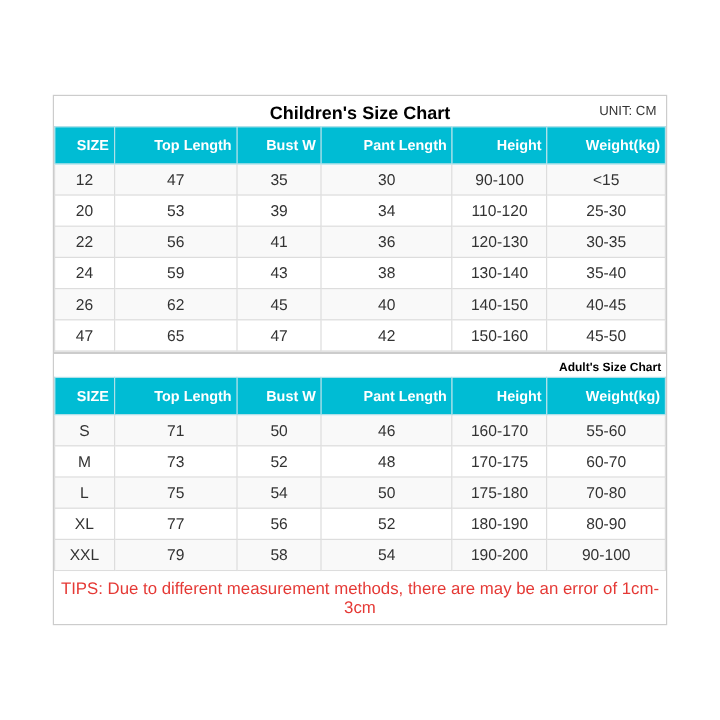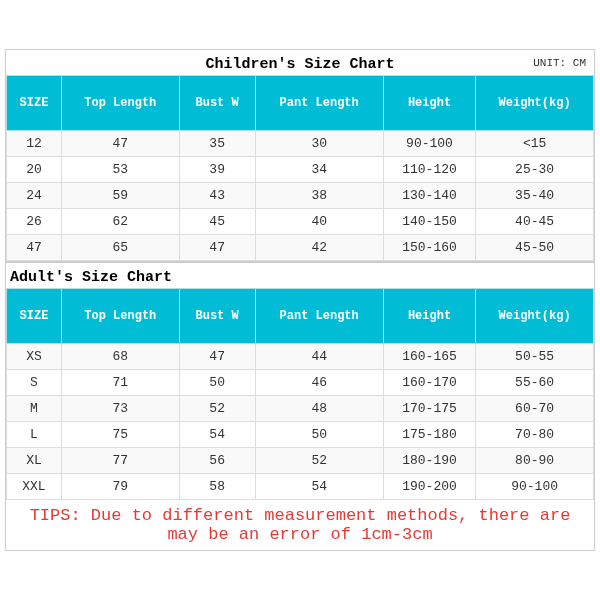--- a/index.html
+++ b/index.html
@@ -7,24 +7,23 @@
       width: 600px;
       height: 600px;
       background: #fff;
       font-family: Arial, sans-serif;
       font-size: 13px;
       display: flex;
       align-items: center;
       justify-content: center;
     }
     .chart-container {
-      width: 590px;
+      width: 512px;
       border: 1px solid #ccc;
       background: #fff;
-      font-family: Liberation Mono, monospace;
     }
     .section-title {
       text-align: center;
       font-weight: bold;
       font-size: 15px;
       padding: 6px 4px 2px 4px;
       background: #fff;
       position: relative;
     }
     .unit-label {
@@ -37,50 +36,50 @@
       color: #333;
       text-align: right;
     }
     table {
       width: 100%;
       border-collapse: collapse;
     }
     th {
       background: #00bcd4;
       color: #fff;
-      padding: 20px 4px;
-      text-align: center;
+      padding: 8px 4px;
+      text-align: right;
       font-size: 12px;
       border: 1px solid #b0e0e8;
     }
     td {
       text-align: center;
       padding: 5px 4px;
       border: 1px solid #ddd;
       font-size: 13px;
       color: #333;
     }
     tr:nth-child(odd) td {
       background: #f9f9f9;
     }
     tr:nth-child(even) td {
       background: #fff;
     }
     .adult-section-title {
-      text-align: left;
+      text-align: right;
       font-weight: bold;
-      font-size: 15px;
+      font-size: 10px;
       padding: 6px 4px 2px 4px;
       background: #fff;
       border-top: 2px solid #ccc;
     }
     .tips {
       text-align: center;
       color: #e53935;
-      font-size: 17px;
+      font-size: 14px;
       padding: 6px 4px;
       background: #fff;
     }
   </style>
 </head>
 <body>
 
 <div class="chart-container">
 
   <div class="section-title">
@@ -109,20 +108,28 @@
         </tr>
         <tr>
           <td>20</td>
           <td>53</td>
           <td>39</td>
           <td>34</td>
           <td>110-120</td>
           <td>25-30</td>
         </tr>
         <tr>
+          <td>22</td>
+          <td>56</td>
+          <td>41</td>
+          <td>36</td>
+          <td>120-130</td>
+          <td>30-35</td>
+        </tr>
+        <tr>
           <td>24</td>
           <td>59</td>
           <td>43</td>
           <td>38</td>
           <td>130-140</td>
           <td>35-40</td>
         </tr>
         <tr>
           <td>26</td>
           <td>62</td>
@@ -150,28 +157,20 @@
       <tr>
         <th>SIZE</th>
         <th>Top Length</th>
         <th>Bust W</th>
         <th>Pant Length</th>
         <th>Height</th>
         <th>Weight(kg)</th>
       </tr>
     </thead>
     <tbody id="adult-tbody">
-    <tr>
-          <td>XS</td>
-          <td>68</td>
-          <td>47</td>
-          <td>44</td>
-          <td>160-165</td>
-          <td>50-55</td>
-        </tr>
         <tr>
           <td>S</td>
           <td>71</td>
           <td>50</td>
           <td>46</td>
           <td>160-170</td>
           <td>55-60</td>
         </tr>
         <tr>
           <td>M</td>

